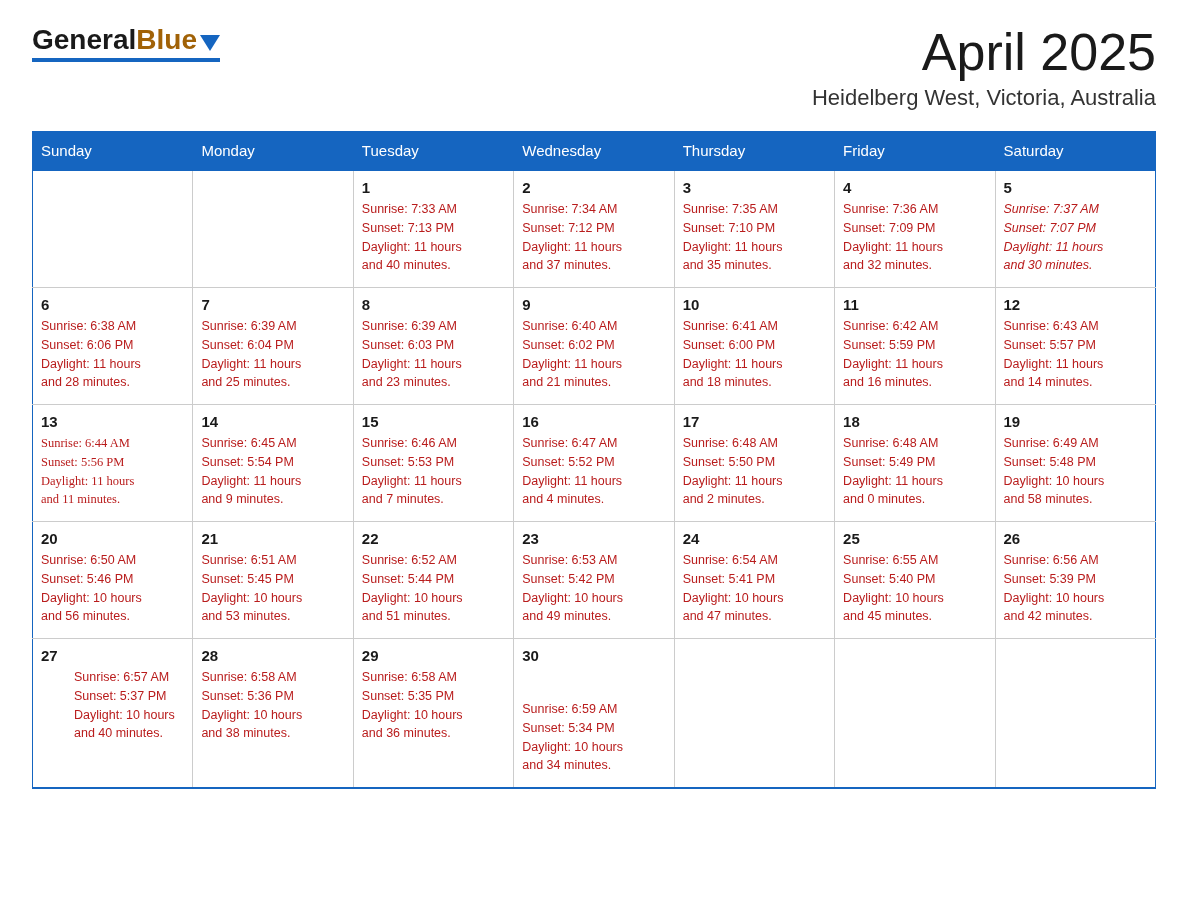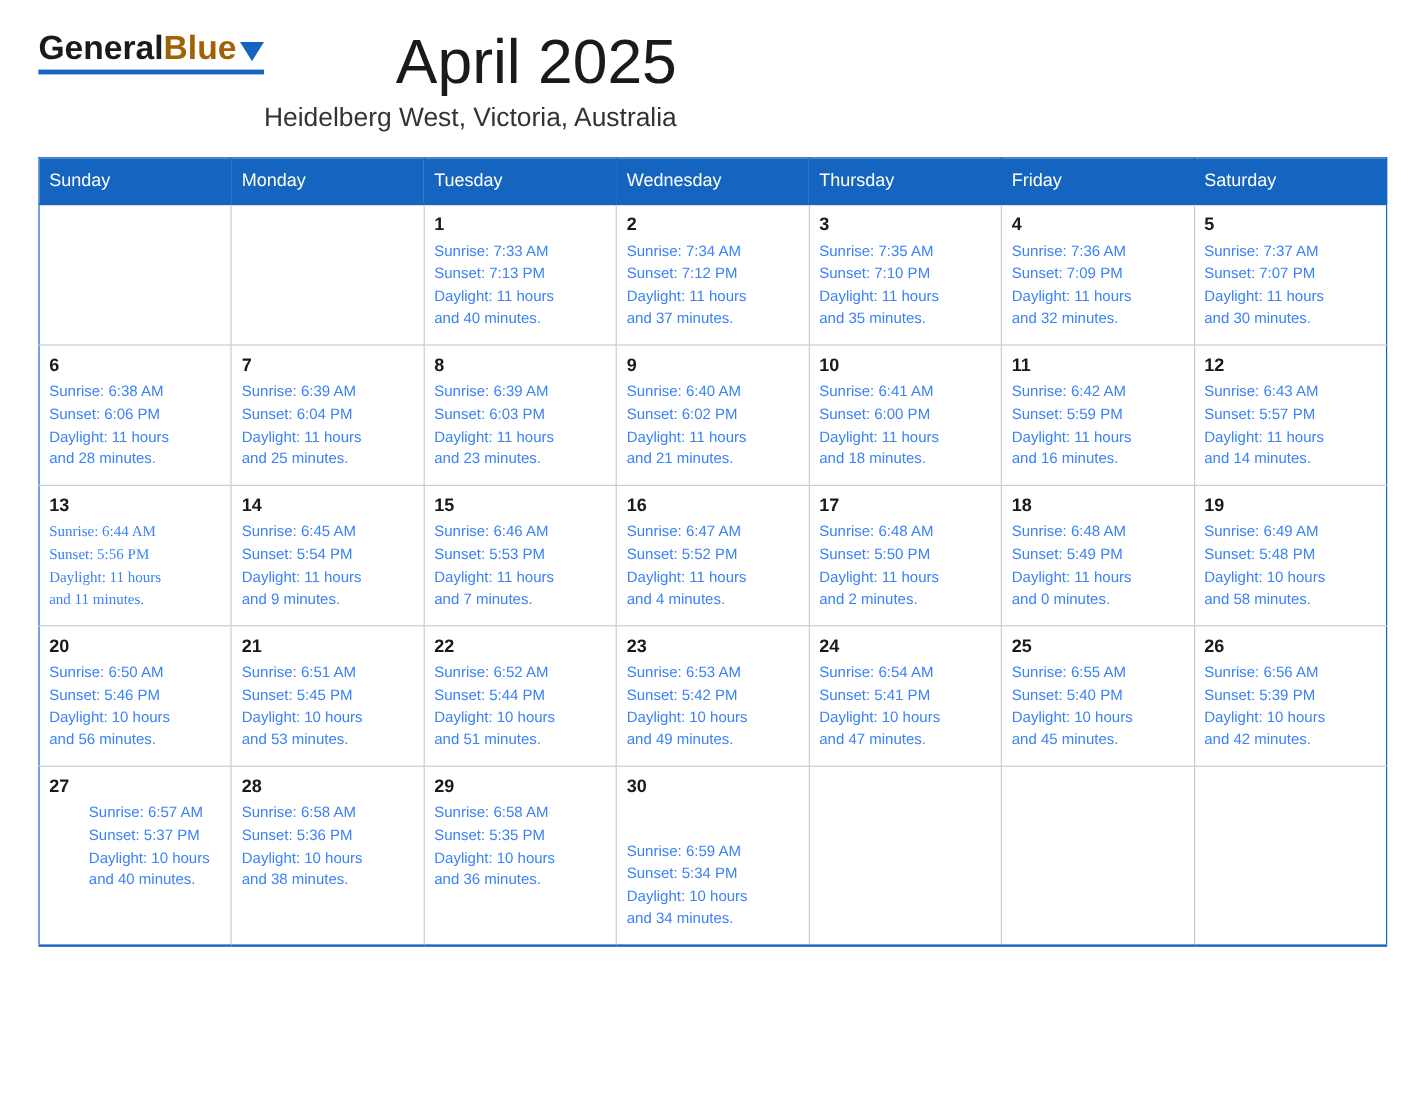--- a/index.html
+++ b/index.html
@@ -4,20 +4,21 @@
   <style>
     * { box-sizing: border-box; margin: 0; padding: 0; }
     body {
       font-family: Arial, sans-serif;
       background: #fff;
       color: #333;
       padding: 24px 32px;
     }
     .header {
       display: flex;
+      justify-content: space-between;
       align-items: flex-start;
       margin-bottom: 20px;
     }
     .logo-wrapper {
       display: flex;
       flex-direction: column;
     }
     .logo-top-row {
       display: flex;
       align-items: center;
@@ -60,21 +61,21 @@
     }
     .calendar-table tbody tr td .day-num {
       font-size: 15px;
       font-weight: bold;
       color: #1a1a1a;
       display: block;
       margin-bottom: 4px;
     }
     .calendar-table tbody tr td .day-info {
       font-size: 12.5px;
-      color: #3b82f6;
+      color: #b91c1c;
       line-height: 1.5;
     }
     .calendar-table tbody tr td.empty {
       background: #fff;
     }
     .calendar-table tbody tr:last-child td {
       border-bottom: 2px solid #1565c0;
     }
     .calendar-table tbody tr td:first-child {
       border-left: 1px solid #1565c0;
@@ -146,21 +147,21 @@
         </td>
         <td>
           <span class="day-num">4</span>
           <div class="day-info" style="white-space: pre-line;">Sunrise: 7:36 AM
 Sunset: 7:09 PM
 Daylight: 11 hours
 and 32 minutes.</div>
         </td>
         <td>
           <span class="day-num">5</span>
-          <div class="day-info" style="white-space: pre-line;">Sunrise: 7:37 AM
+          <div class="day-info" style="white-space: pre-line; font-style: italic;">Sunrise: 7:37 AM
 Sunset: 7:07 PM
 Daylight: 11 hours
 and 30 minutes.</div>
         </td>
       </tr>
       <tr>
         <td>
           <span class="day-num">6</span>
           <div class="day-info" style="white-space: pre-line;">Sunrise: 6:38 AM
 Sunset: 6:06 PM

